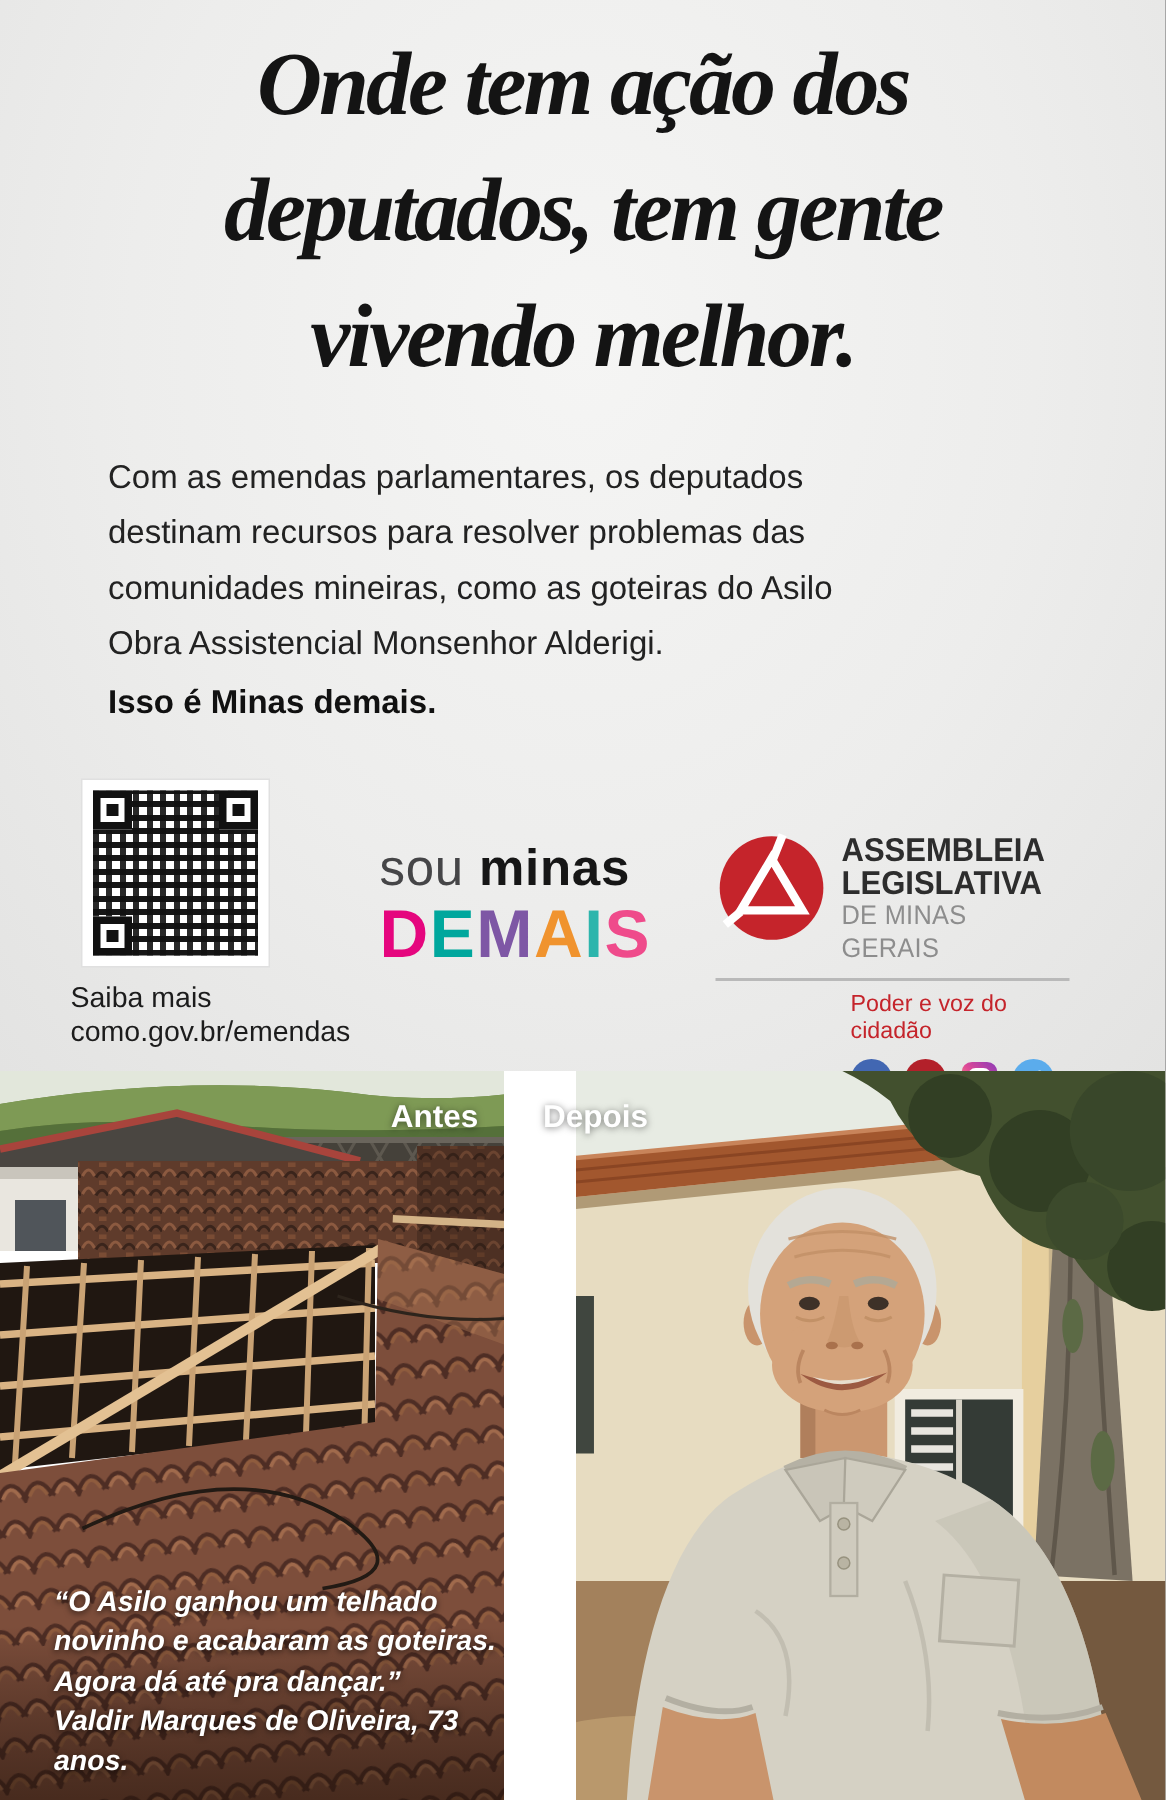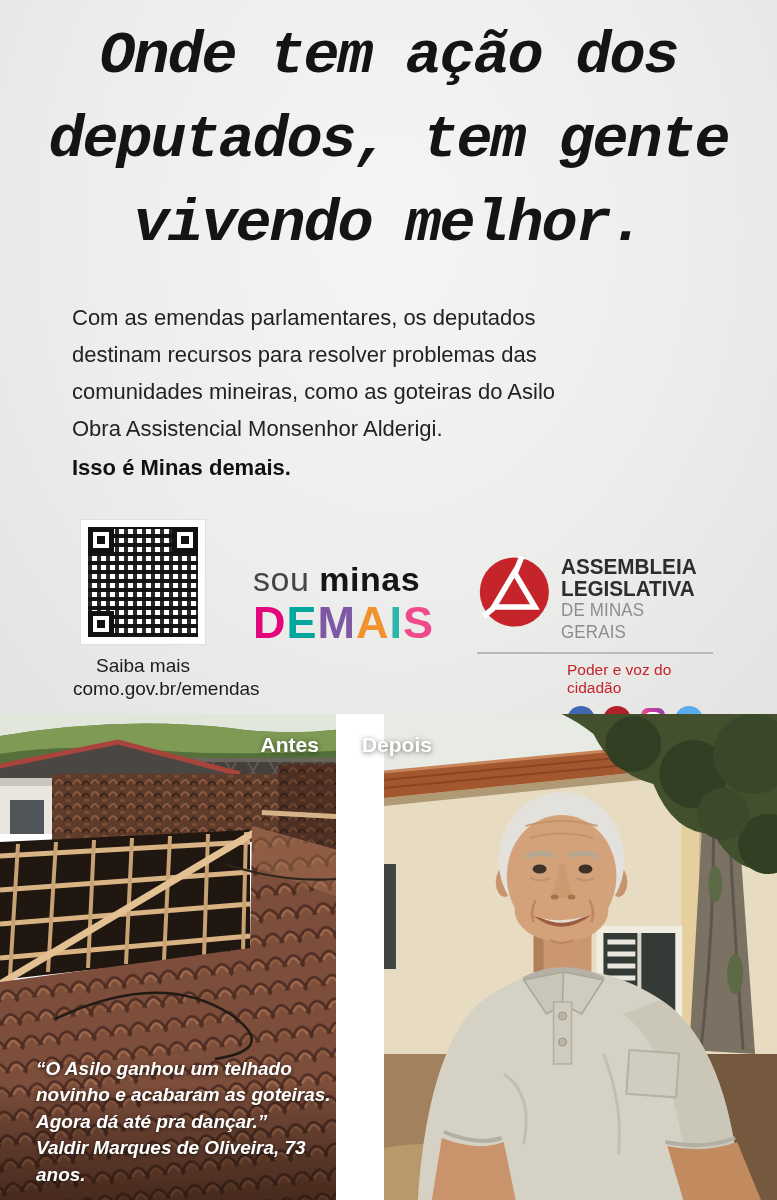--- a/index.html
+++ b/index.html
@@ -2,27 +2,27 @@
 <html><head>
 <meta charset="utf-8">
 <style>
   html,body{margin:0;padding:0;background:#555;}
   .poster{position:relative;width:777px;height:1200px;margin:0 auto;overflow:hidden;
           background:#fff;font-family:"Liberation Sans",sans-serif;}
   
   .top-section{position:absolute;left:0;top:0;width:777px;height:714px;
     background:radial-gradient(ellipse at 50% 32%, #f5f5f4 0%, #ededec 55%, #e3e3e2 100%);}
   .headline{position:absolute;left:0;top:14px;width:777px;text-align:center;
-    font-family:Liberation Mono, monospace;font-style:italic;font-weight:700;
+    font-family:Liberation Serif, serif;font-style:italic;font-weight:700;
     font-size:60px;line-height:84px;letter-spacing:-2px;color:#141414;}
   .intro{position:absolute;left:72px;top:299px;width:650px;
     font-size:22px;line-height:37px;color:#222;}
   .intro-emphasis{font-weight:700;margin-top:2px;color:#111;}
   
-  .qr-block{position:absolute;left:73px;top:520px;width:140px;text-align:center;}
+  .qr-block{position:absolute;left:47px;top:520px;width:140px;text-align:left;}
   .qr-card{width:110px;height:110px;margin:0 auto;background:#fff;padding:7px;
     box-shadow:0 0 0 1px #e0e0e0;}
   .qr-inner{position:relative;width:110px;height:110px;
     background:
       repeating-linear-gradient(90deg,rgba(17,17,17,.9) 0 4px,transparent 4px 9px),
       repeating-linear-gradient(0deg,#161616 0 4px,#fff 4px 9px);}
   .qr-finder{position:absolute;width:26px;height:26px;border:5px solid #111;background:#fff;box-sizing:border-box;}
   .qr-finder::after{content:"";position:absolute;left:4px;top:4px;width:8px;height:8px;background:#111;}
   .qr-f-tl{left:0;top:0}.qr-f-tr{right:0;top:0}.qr-f-bl{left:0;bottom:0}
   .qr-caption{margin-top:10px;font-size:19px;line-height:23px;color:#1c1c1c;}

